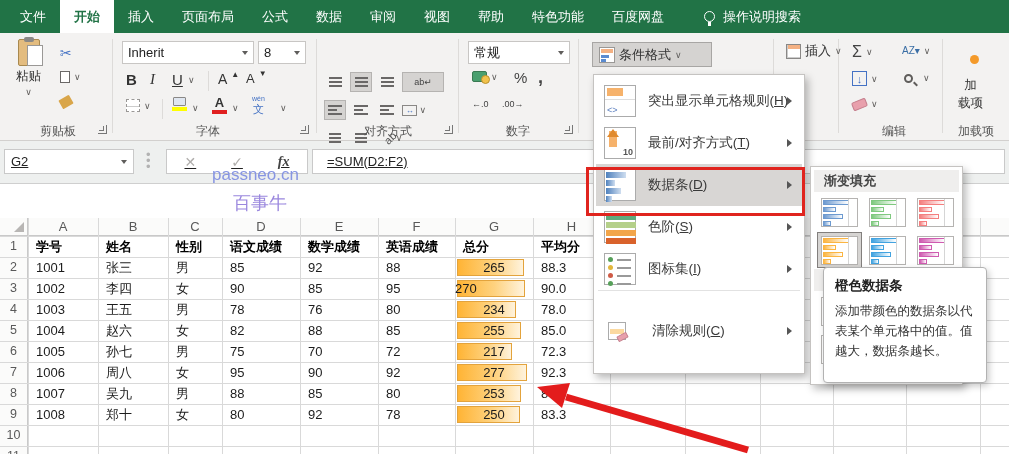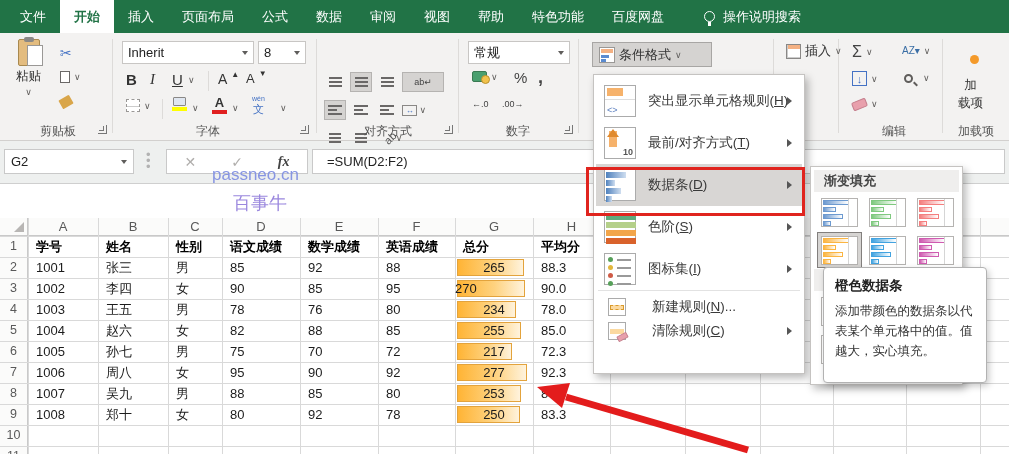--- a/index.html
+++ b/index.html
@@ -34,21 +34,21 @@
   .mag { position:relative; width:9px; height:9px; border:2px solid #5f5d5b; border-radius:50%; display:inline-block; }
   .mag::after { content:""; position:absolute; left:7px; top:7px; width:5px; height:2px; background:#5f5d5b; transform:rotate(45deg); }
   .eraser-ic { width:15px; height:9px; background:#e8a0ac; border:1px solid #c57f8d; border-radius:2px; transform:rotate(-22deg); display:inline-block; }
   .cf-ribbon-ic { position:relative; width:16px; height:16px; background:#fff; border:1px solid #9a9896; }
   .cf-ribbon-ic i { position:absolute; display:block; }
   .ins-ic { width:15px; height:15px; background:linear-gradient(#f4b183 0 4px, #fff 4px) ; border:1px solid #8a8886; box-shadow:inset 0 -1px #ccc, inset 1px 0 #ccc; }
   .orange-dot { width:9px; height:9px; border-radius:50%; background:#f49a2a; position:absolute; }
 
   
   #formulabar { position:absolute; left:0; top:141px; width:1009px; height:43px; background:#eef0ef; border-bottom:1px solid #cfcfcf; z-index:4; }
-  .fb-box { position:absolute; background:#fff; border:1px solid #c9c9c9; height:25px; top:8px; display:flex; align-items:center; font-size:13px; color:#222; }
+  .fb-box { position:absolute; background:#fff; border:1px solid #c9c9c9; height:25px; top:8px; display:flex; align-items:center; font-size:13px; color:#222;text-decoration:underline; }
   .fb-dots { position:absolute; left:146px; top:11px; color:#b2b2b2; font-size:13px; letter-spacing:0; line-height:6px; }
   .fb-x, .fb-check { color:#b0aeac; font-size:14px; font-weight:bold; }
   .fb-fx { font-family:"Liberation Serif","DejaVu Serif",serif; font-style:italic; font-size:14px; color:#444; font-weight:bold; }
 
   
   .wm1 { position:absolute; left:212px; top:165px; font-size:17px; color:#8795e2; z-index:6; }
   .wm2 { position:absolute; left:233px; top:191px; font-size:18px; color:#9b88de; z-index:6; }
 
   
   #sheet { position:absolute; left:0; top:185px; width:1009px; height:269px; background:#fff; }
@@ -525,28 +525,20 @@
             <i style="position: absolute; left: 12px; top: 13px; width: 14px; height: 1.5px; background: rgb(153, 153, 153);"></i>
             <i style="position: absolute; left: 3px; top: 19px; width: 5px; height: 5px; border-radius: 50%; background: rgb(207, 91, 70);"></i>
             <i style="position: absolute; left: 12px; top: 21px; width: 14px; height: 1.5px; background: rgb(153, 153, 153);"></i>
             <i style="position: absolute; left: 3px; top: 27px; width: 5px; height: 5px; border-radius: 50%; background: rgb(87, 160, 90);"></i>
             <i style="position: absolute; left: 12px; top: 29px; width: 14px; height: 1.5px; background: rgb(153, 153, 153);"></i>
           </span>
         </span>
         <span class="menu-label" style="margin-left: 12px;"><span>图标集(</span><u>I</u><span>)</span></span>
         <span class="menu-arrow"></span>
       </div>
-      <div class="menu-item" style="top: 220px; height: 24px;">
-        <span style="margin-left: 12px; flex: 0 0 auto; display: flex; align-items: center;">
-          <span class="msheet" style="width: 18px; height: 18px;">
-            <i style="position: absolute; left: 1px; top: 6px; width: 14px; height: 5px; background: rgb(251, 217, 160); border: 1px dashed rgb(217, 154, 43);"></i>
-          </span>
-        </span>
-        <span class="menu-label" style="margin-left: 26px;"><span>新建规则(</span><u>N</u><span>)...</span></span>
-      </div>
       <div class="menu-item" style="top: 244px; height: 24px;">
         <span style="margin-left: 12px; flex: 0 0 auto; display: flex; align-items: center;">
           <span class="msheet" style="width: 18px; height: 18px;">
             <i style="position: absolute; left: 1px; top: 6px; width: 14px; height: 5px; background: rgb(251, 217, 160);"></i>
             <i style="position: absolute; right: -3px; bottom: -1px; width: 11px; height: 6px; background: rgb(232, 160, 172); border: 1px solid rgb(197, 127, 141); transform: rotate(-28deg); border-radius: 1px;"></i>
           </span>
         </span>
         <span class="menu-label" style="margin-left: 26px;"><span>清除规则(</span><u>C</u><span>)</span></span>
         <span class="menu-arrow"></span>
       </div>
@@ -653,21 +645,21 @@
             <i style="top: 8px; width: 13px; border: 1px solid rgb(185, 71, 159); background: rgb(185, 71, 159);"></i>
             <i style="top: 15px; width: 20px; border: 1px solid rgb(185, 71, 159); background: rgb(185, 71, 159);"></i>
             <i style="top: 22px; width: 8px; border: 1px solid rgb(185, 71, 159); background: rgb(185, 71, 159);"></i>
           </div>
         </div>
       </div>
   </div>
 
   <div id="tooltip">
     <h4>橙色数据条</h4>
-    <p>添加带颜色的数据条以代表某个单元格中的值。值越大，实心填充。</p>
+    <p>添加带颜色的数据条以代表某个单元格中的值。值越大，数据条越长。</p>
   </div>
 
   <div id="redbox"></div>
 
   <svg id="arrow" width="1009" height="454">
     <line x1="748" y1="450" x2="566" y2="397" stroke="#e31c1c" stroke-width="7"></line>
     <polygon points="537,387 570,383 562,408" fill="#e31c1c"></polygon>
   </svg>
 </div>
 

